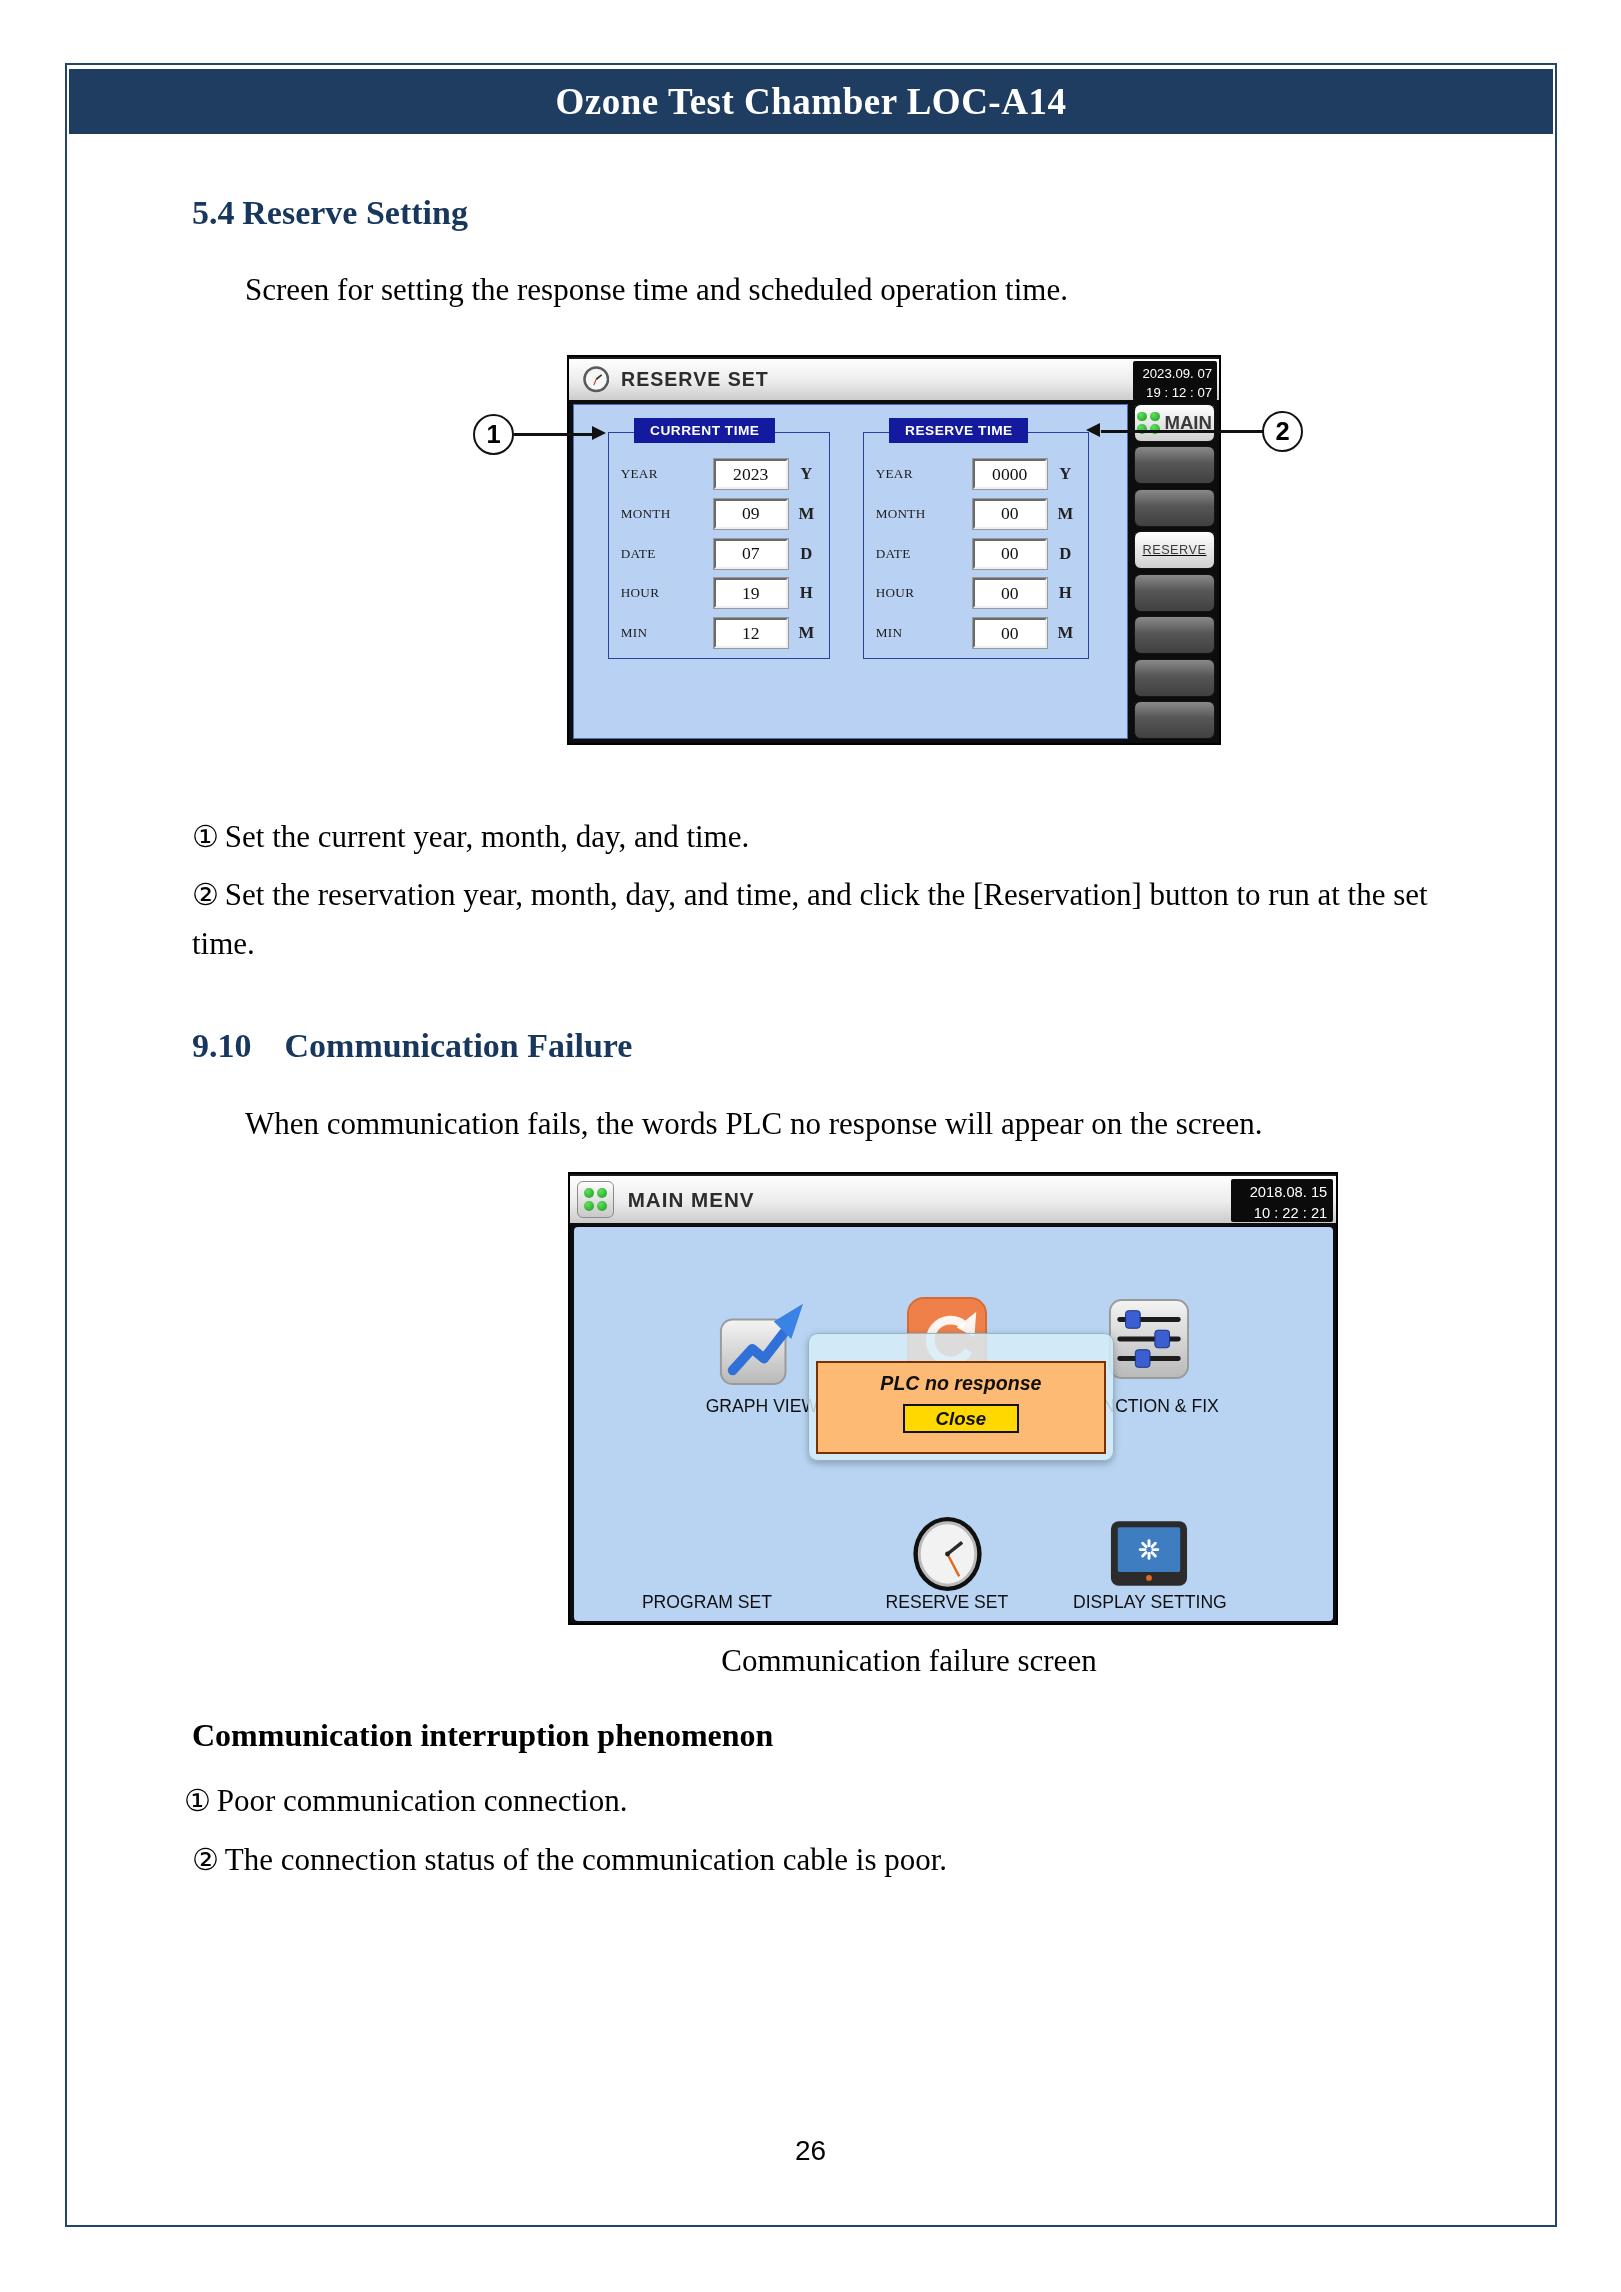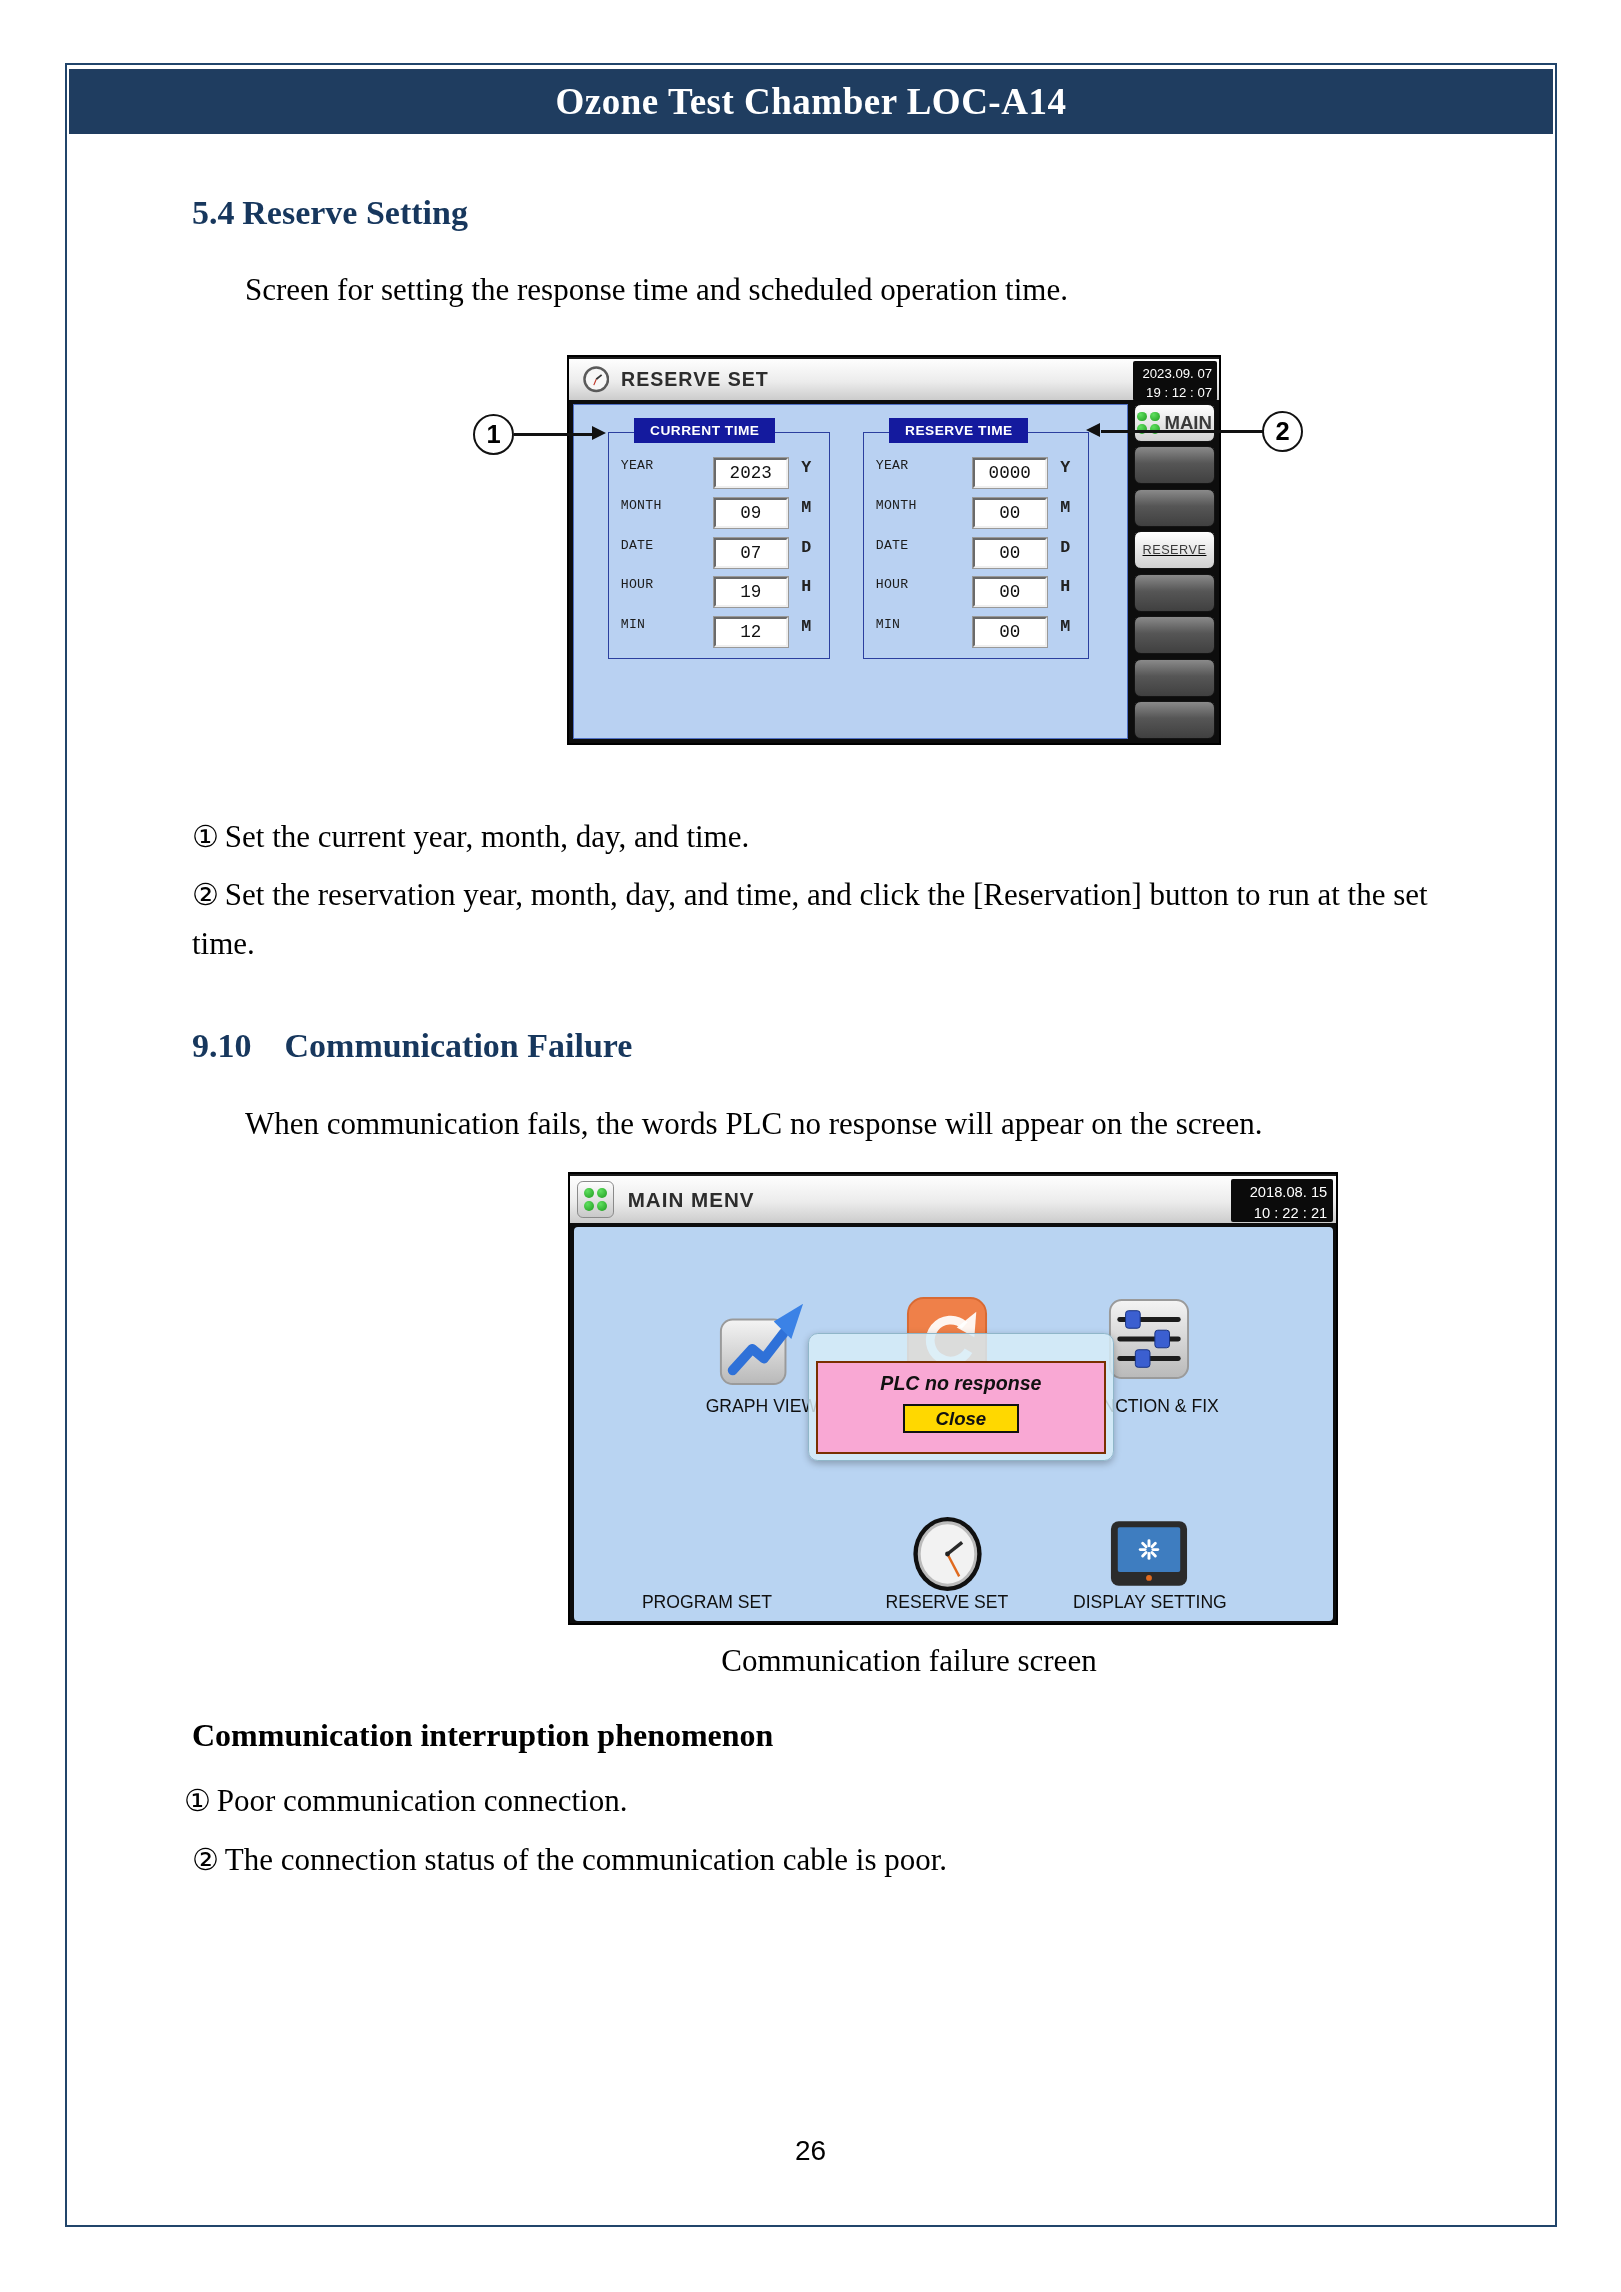--- a/index.html
+++ b/index.html
@@ -42,21 +42,21 @@
   .main-btn { font-size:18.6px; font-weight:600; gap:4.9px; }
   .reserve-btn { font-size:12.7px; letter-spacing:0.5px; }
   .dots { display:grid; grid-template-columns:9.8px 9.8px; grid-template-rows:9.8px 9.8px; gap:2.9px; }
   .dots i { width:9.8px; height:9.8px; border-radius:50%; background:radial-gradient(circle at 35% 30%,#5fe05f,#1f9a1f); }
 
   .groupbox { position:absolute; top:26.5px; height:227px; border:1px solid #2b3f9f; }
   .gb-current { left:34px; width:222px; }
   .gb-reserve { left:289px; width:226px; }
   .legend { position:absolute; top:-14.7px; left:25.5px; background:#141a9e; color:#fff; font-family:"Liberation Sans",sans-serif; font-size:13.7px; font-weight:600; padding:4.9px 15.7px; letter-spacing:0.5px; }
   .fields { padding:25.5px 9.8px 0 11.8px; }
-  .frow { display:flex; height:32px; margin-bottom:7.8px; font-family:Liberation Mono, monospace; }
+  .frow { display:flex; align-items:center; height:32px; margin-bottom:7.8px; font-family:Liberation Serif, serif; }
   .f-label { flex:1; font-size:13.2px; color:#1c1c1c; letter-spacing:0.3px; }
   .f-input { width:74px; height:30px; background:#fff; border:2px solid; border-color:#6a6a6a #efefef #efefef #6a6a6a; outline:1px solid #999; display:flex; align-items:center; justify-content:center; font-size:17.6px; color:#111; }
   .f-unit { width:25.5px; text-align:center; font-size:16.7px; font-weight:600; color:#222; margin-left:5.9px; }
 
   
   .callout { width:41px; height:41px; border:2.9px solid #111; border-radius:50%; background:#fff; display:flex; align-items:center; justify-content:center; font-family:"Liberation Sans",sans-serif; font-size:25.5px; font-weight:600; z-index:6; }
   .cline { height:2.9px; background:#111; z-index:6; }
   .tri-r { width:0; height:0; border-top:7.8px solid transparent; border-bottom:7.8px solid transparent; border-left:14.7px solid #111; z-index:6; }
   .tri-l { width:0; height:0; border-top:7.8px solid transparent; border-bottom:7.8px solid transparent; border-right:14.7px solid #111; z-index:6; }
 
@@ -64,21 +64,21 @@
   .screen2 { left:568px; top:1172px; width:770px; height:453px; }
   .screen2 .titlebar { height:49px; padding-left:7px; }
   .screen2 .t-label { font-size:20.6px; margin-left:13.7px; }
   .dt2 { top:2.9px; right:2.9px; width:102px; height:43px; font-size:14.7px; padding:2.9px 5.9px; }
   .menu-ico { width:37px; height:37px; border:1px solid #8a8a8a; border-radius:5.9px; background:linear-gradient(180deg,#fdfdfd,#c9c9c9); display:flex; align-items:center; justify-content:center; }
   .s2-body { position:absolute; left:3.9px; top:53px; width:759px; height:394px; background:#b9d4f2; border-radius:3.9px; }
   .mi-label { position:absolute; font-family:"Liberation Sans",sans-serif; font-size:17.6px; color:#101010; text-align:center; }
 
   
   .dlg { position:absolute; left:234px; top:106px; width:306px; height:128px; background:rgba(214,237,248,0.84); border:1px solid #8fb6c9; border-radius:9.8px; box-shadow:0 2.9px 7.8px rgba(0,0,0,0.25); z-index:10; }
-  .dlg-yellow { position:absolute; left:6.9px; top:26.5px; right:6.9px; bottom:5.9px; background:#f9a8d4; border:2px solid #7a3000; }
+  .dlg-yellow { position:absolute; left:6.9px; top:26.5px; right:6.9px; bottom:5.9px; background:#fdba74; border:2px solid #7a3000; }
   .dlg-msg { margin-top:9.8px; text-align:center; font-family:"Liberation Sans",sans-serif; font-size:19.6px; font-weight:bold; font-style:italic; color:#111; }
   .dlg-close { width:116px; height:29px; margin:8.8px auto 0; background:#ffd800; border:2px solid #111; display:flex; align-items:center; justify-content:center; font-family:"Liberation Sans",sans-serif; font-size:18.6px; font-style:italic; font-weight:600; color:#111; }
 </style>
 </head>
 <body>
 
 <div class="abs page-frame"></div>
 <div class="abs header-band">
   <div class="title">Ozone Test Chamber LOC-A14</div>
 </div>

